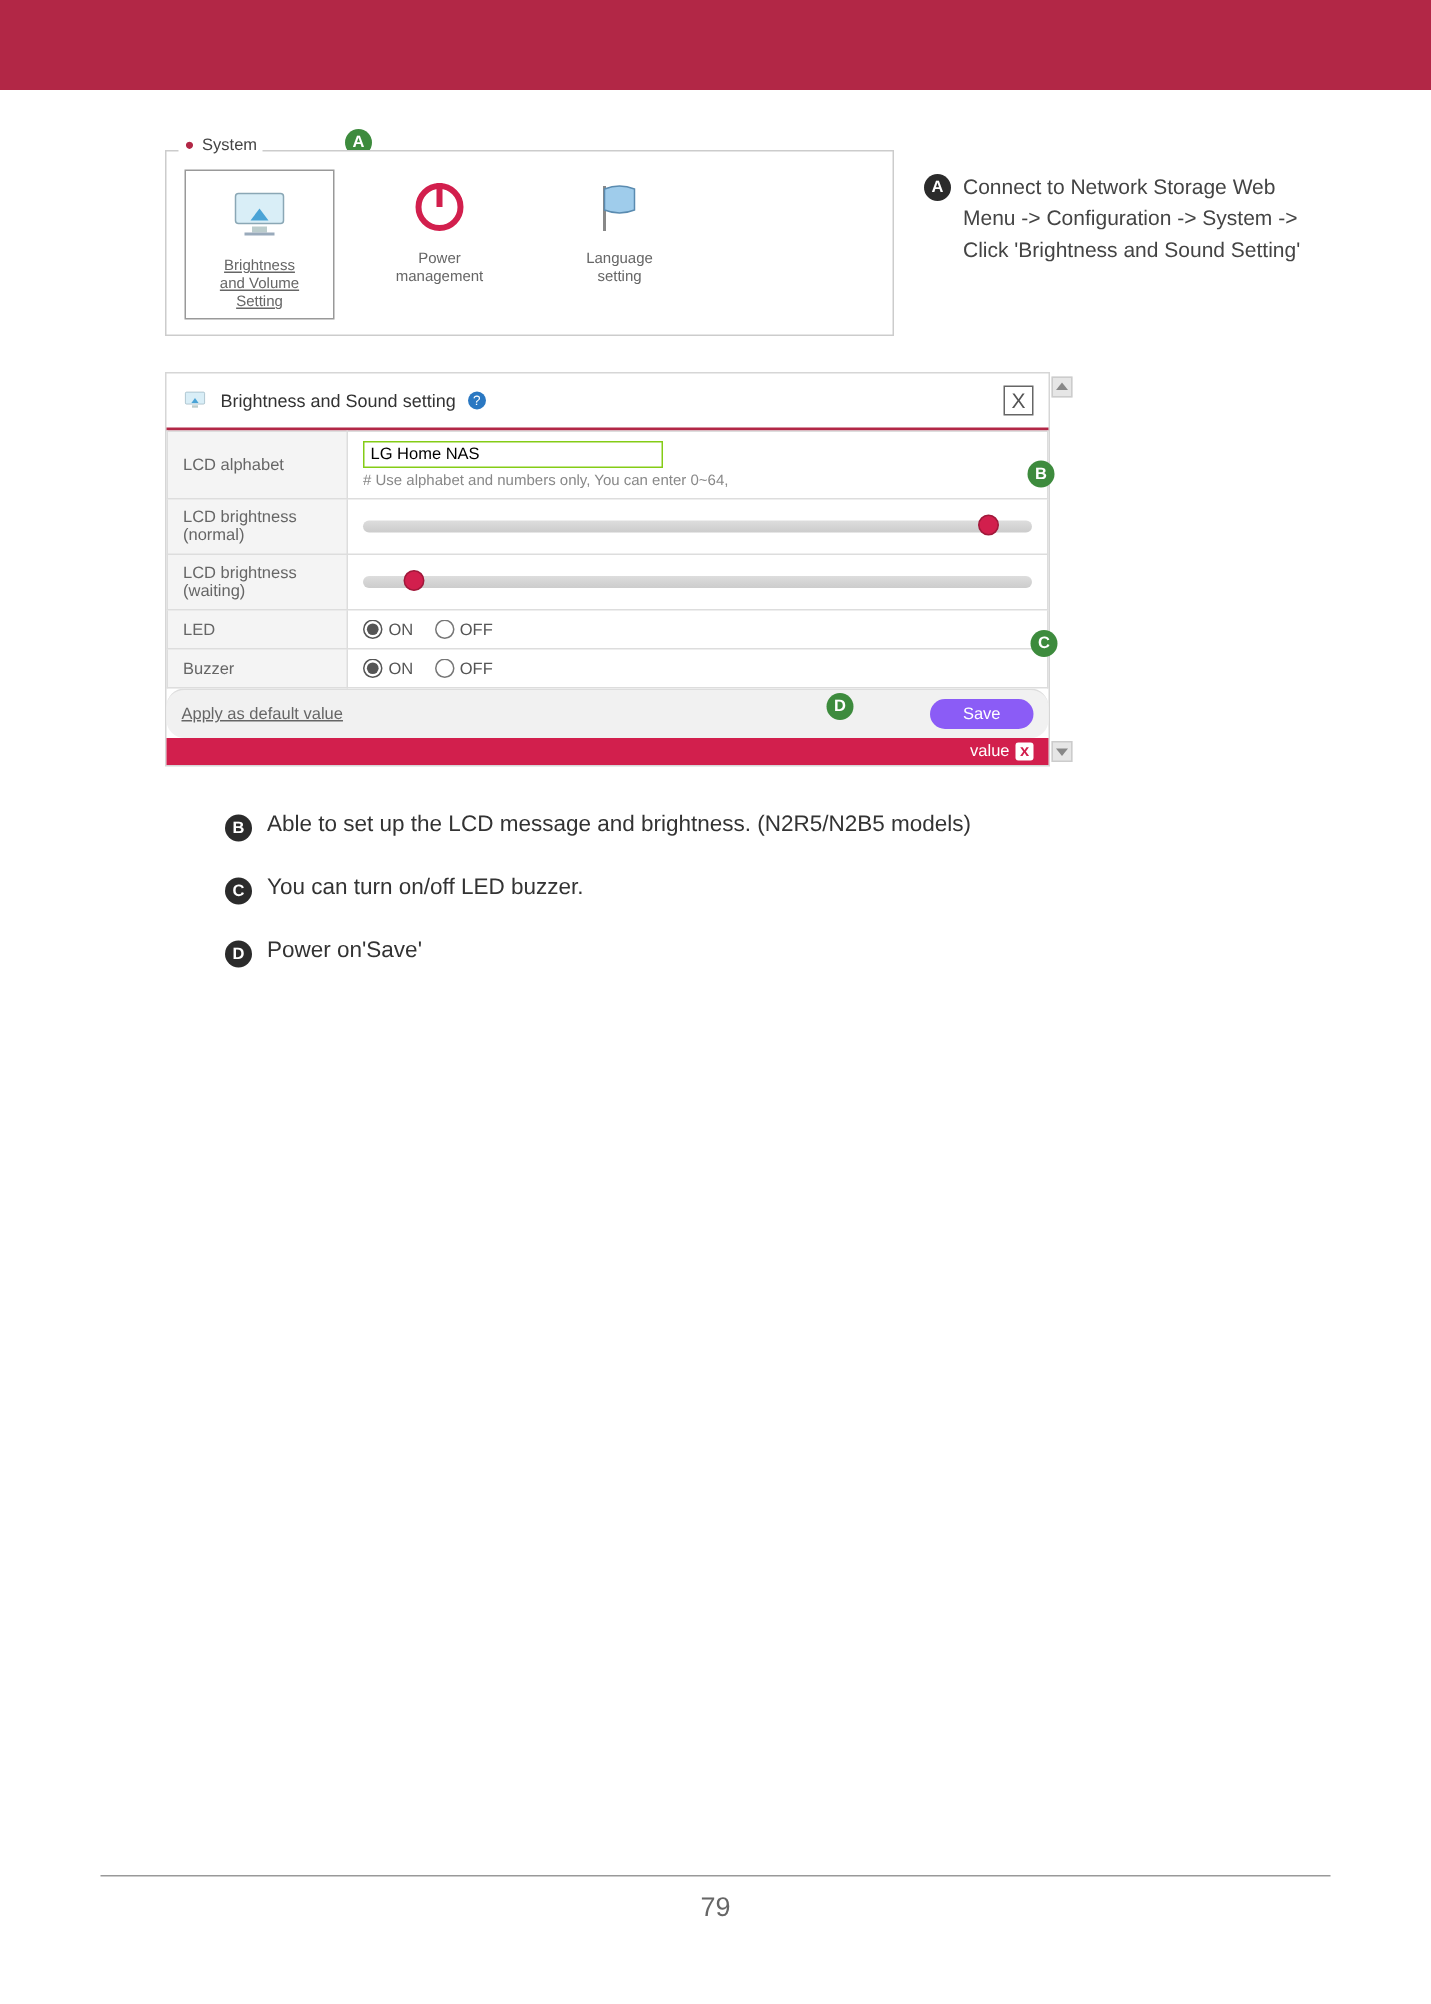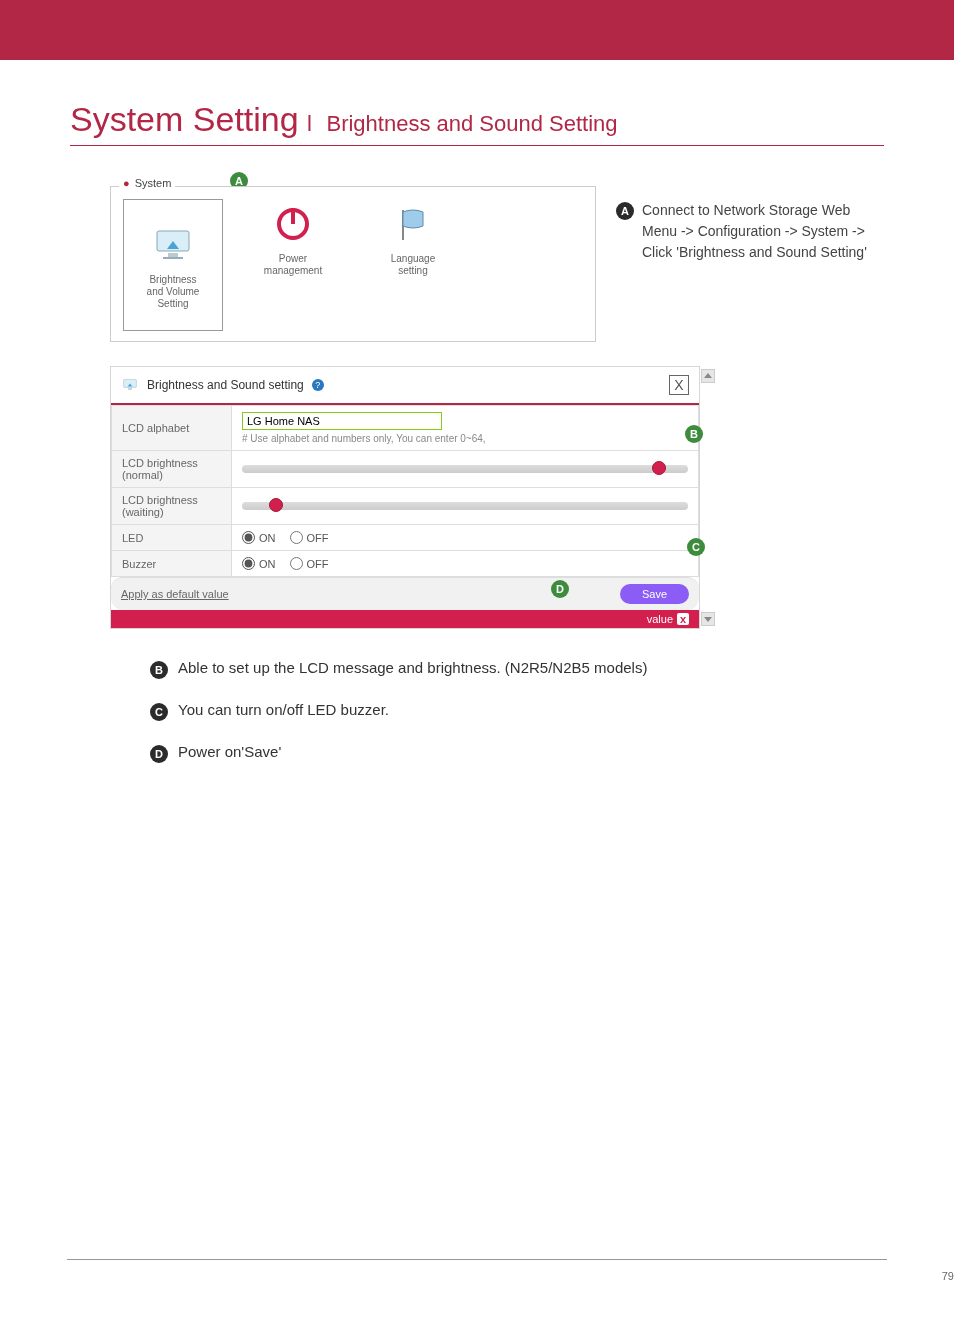--- a/index.html
+++ b/index.html
@@ -49,21 +49,21 @@
     position:absolute;
     top:-10px; left:8px;
     background:#fff;
     padding:0 4px;
     font-size:11px;
     color:#444;
   }
   .sys-dot{ color:#b22746; font-size:11px; margin-right:2px;}
   .sys-icons { display:flex; gap:20px; justify-content:flex-start; }
   .sys-item { width:100px; text-align:center; font-size:10px; color:#666; line-height:1.2;}
-  .sys-item.selected { border:1px solid #999; padding:20px; }
+  .sys-item.selected { border:1px solid #999; padding:4px;text-decoration:underline; }
   .ic-wrap{ height:50px; display:flex; align-items:center; justify-content:center; margin-bottom:4px;}
   svg.ic{ width:40px; height:40px; }
 
   
   .row-a { display:flex; align-items:flex-start; gap:20px; position:relative;}
   .callout-a { flex:1; display:flex; gap:8px; font-size:14px; color:#444; line-height:1.5; margin-top:14px;}
   .badge {
     display:inline-flex; align-items:center; justify-content:center;
     width:18px; height:18px; border-radius:50%;
     background:#2b2b2b; color:#fff; font-size:11px; font-weight:bold;
@@ -117,37 +117,32 @@
   .close-bar .xsm{ display:inline-block; background:#fff; color:#d21f4d; width:12px;height:12px; line-height:12px; text-align:center; border-radius:2px; margin-left:4px; font-weight:bold;}
 
   
   .notes{ margin-top:30px; padding-left:40px; font-size:15px; color:#333;}
   .note-row{ display:flex; gap:10px; align-items:flex-start; margin-bottom:22px;}
 
   .page-footer{
     position:absolute;
     bottom:54px;
     left:0; width:954px;
-    text-align:right;
-    font-size:11px; color:#666;
+    text-align:center;
+    font-size:18px; color:#666;
   }
   .page-footer .line{ border-top:1px solid #999; width:820px; margin:0 auto 10px;}
 </style>
 </head>
 <body>
 
 <div class="top-bar"></div>
 
 <div class="page">
 
-  <div class="title-row">
-    <span class="title-main">System Setting</span>
-    <span class="pipe">l</span>
-    <span class="title-sub">Brightness and Sound Setting</span>
-  </div>
 
   <div class="content-wrap">
 
     <div class="row-a" style="position:relative;">
       <span class="badge-abs" style="left:120px; top:-14px;">A</span>
 
       <div class="sys-box">
         <div class="sys-label">
           <span class="sys-dot">●</span>
           <span>System</span>

